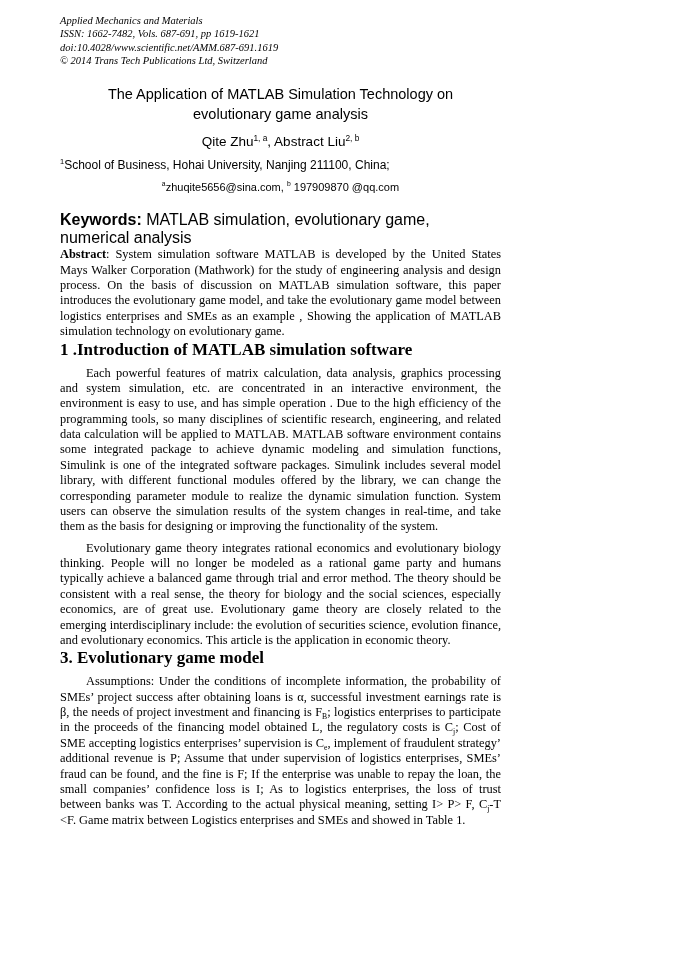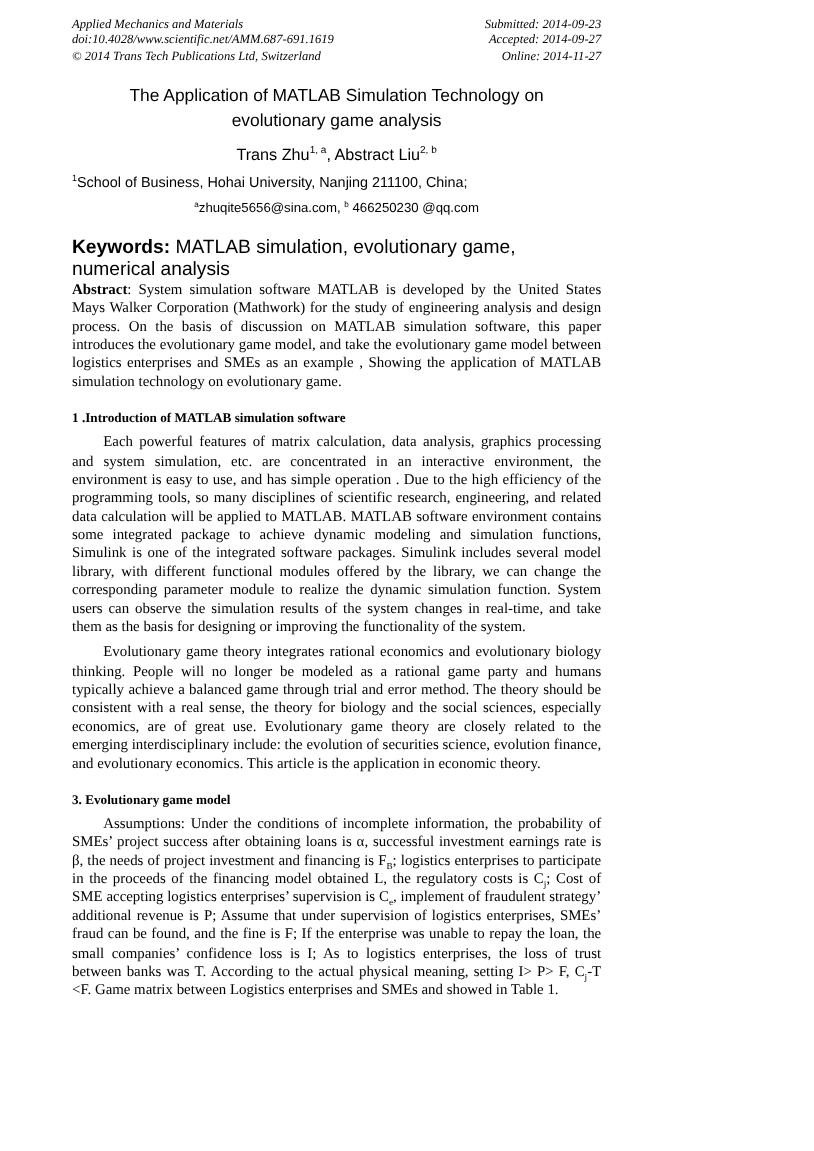--- a/index.html
+++ b/index.html
@@ -57,60 +57,55 @@
     font-size: 16px;
     margin-top: 18px;
   }
   .abstract {
     font-size: 12.4px;
     line-height: 1.24;
     text-align: justify;
   }
   h2.section-heading {
     font-family: "Liberation Serif", serif;
-    font-size: 11px;
+    font-size: 17px;
     font-weight: bold;
-    margin-top: 17px;
   }
   .body-par {
     font-size: 12.4px;
     line-height: 1.24;
     text-align: justify;
     margin-top: 6px;
   }
   .indent { text-indent: 26px; }
   sup { font-size: 0.62em; vertical-align: super; line-height: 0; }
   sub { font-size: 0.62em; vertical-align: sub; line-height: 0; }
   b { font-weight: bold; }
 </style>
 </head>
 <body>
 
 <div class="page">
 
   <div class="header">
     <div class="header-left">
       <div>Applied Mechanics and Materials</div>
+      <div>ISSN: 1662-7482, Vols. 687-691, pp 1619-1621</div>
       <div>doi:10.4028/www.scientific.net/AMM.687-691.1619</div>
       <div>© 2014 Trans Tech Publications Ltd, Switzerland</div>
-    </div>
-    <div class="header-right">
-      <div>Submitted: 2014-09-23</div>
-      <div>Accepted: 2014-09-27</div>
-      <div>Online: 2014-11-27</div>
     </div>
   </div>
 
   <h1 class="title">The Application of MATLAB Simulation Technology on evolutionary game analysis</h1>
 
-  <div class="authors"><span>Trans Zhu</span><sup>1, a</sup><span>, Abstract Liu</span><sup>2, b</sup></div>
+  <div class="authors"><span>Qite Zhu</span><sup>1, a</sup><span>, Abstract Liu</span><sup>2, b</sup></div>
 
   <div class="affil"><sup>1</sup><span>School of Business, Hohai University, Nanjing 211100, China;</span></div>
 
-  <div class="emails"><sup>a</sup><span>zhuqite5656@sina.com, </span><sup>b</sup><span> 466250230 @qq.com</span></div>
+  <div class="emails"><sup>a</sup><span>zhuqite5656@sina.com, </span><sup>b</sup><span> 197909870 @qq.com</span></div>
 
   <p class="keywords"><b>Keywords:</b><span> MATLAB simulation, evolutionary game, numerical analysis</span></p>
 
   <p class="abstract"><b>Abstract</b><span>: System simulation software MATLAB is developed by the United States Mays Walker Corporation (Mathwork) for the study of engineering analysis and design process. On the basis of discussion on MATLAB simulation software, this paper introduces the evolutionary game model, and take the evolutionary game model between logistics enterprises and SMEs as an example , Showing the application of MATLAB simulation technology on evolutionary game.</span></p>
 
   <h2 class="section-heading">1 .Introduction of MATLAB simulation software</h2>
   <p class="body-par indent">Each powerful features of matrix calculation, data analysis, graphics processing and system simulation, etc. are concentrated in an interactive environment, the environment is easy to use, and has simple operation . Due to the high efficiency of the programming tools, so many disciplines of scientific research, engineering, and related data calculation will be applied to MATLAB. MATLAB software environment contains some integrated package to achieve dynamic modeling and simulation functions, Simulink is one of the integrated software packages. Simulink includes several model library, with different functional modules offered by the library, we can change the corresponding parameter module to realize the dynamic simulation function. System users can observe the simulation results of the system changes in real-time, and take them as the basis for designing or improving the functionality of the system.</p>
 
   <p class="body-par indent">Evolutionary game theory integrates rational economics and evolutionary biology thinking. People will no longer be modeled as a rational game party and humans typically achieve a balanced game through trial and error method. The theory should be consistent with a real sense, the theory for biology and the social sciences, especially economics, are of great use. Evolutionary game theory are closely related to the emerging interdisciplinary include: the evolution of securities science, evolution finance, and evolutionary economics. This article is the application in economic theory.</p>
 

